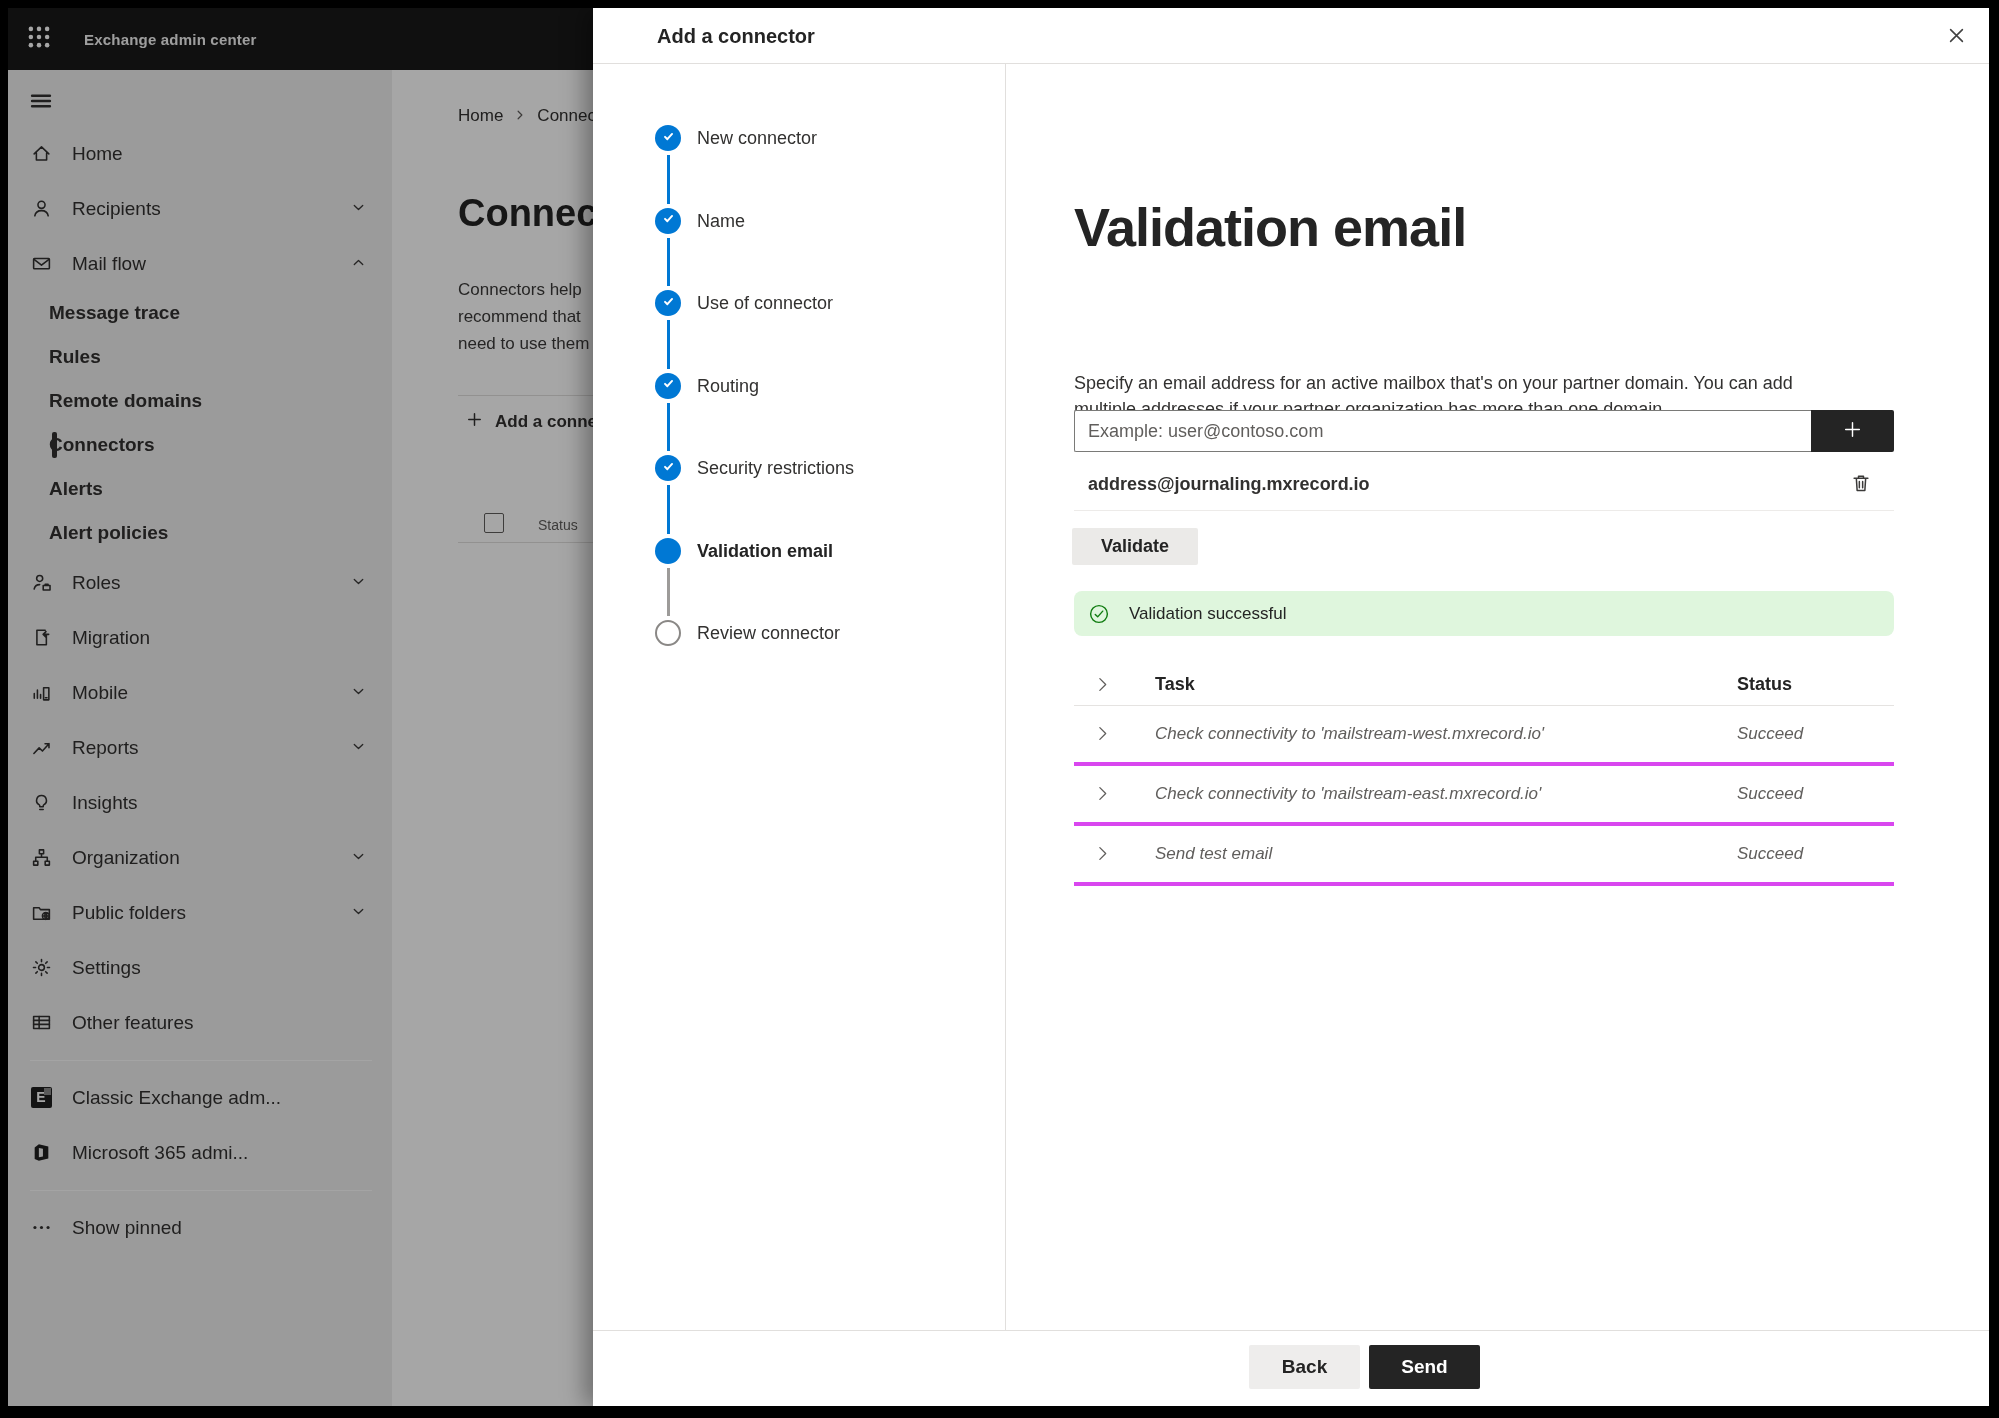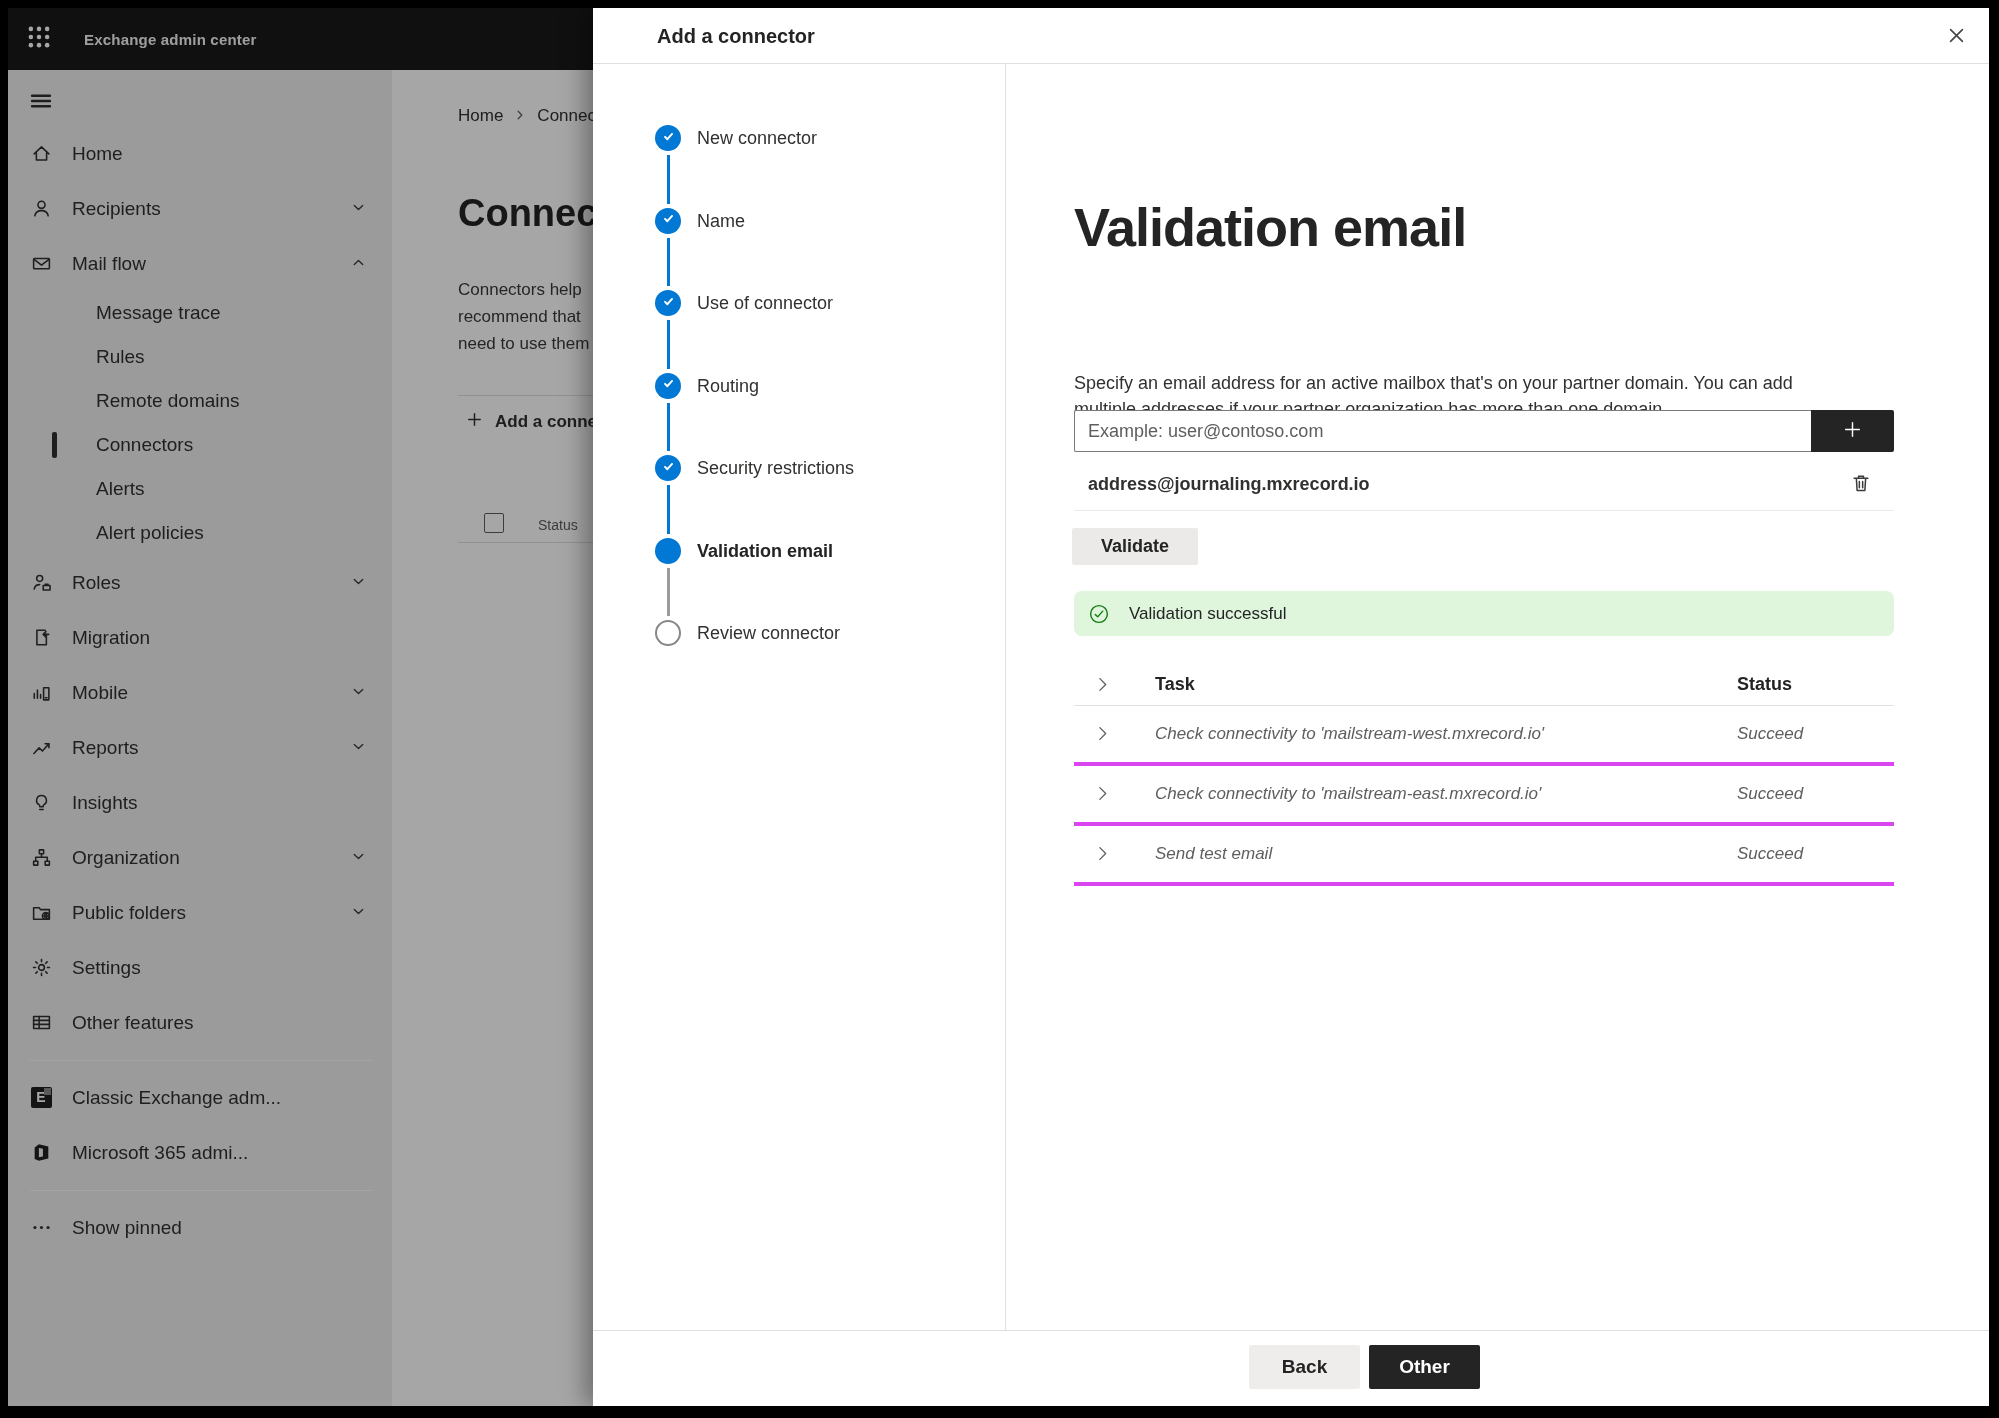--- a/index.html
+++ b/index.html
@@ -12,21 +12,21 @@
   .waffle { width:62px; height:62px; display:flex; align-items:center; justify-content:center; color:#fff; cursor:pointer; }
   .waffle svg { width:26px; height:26px; }
   .topbar-title { color:#f3f3f3; font-size:15px; font-weight:600; margin-left:14px; letter-spacing:.2px; }
 
   
   .sidebar { position:absolute; left:0; top:62px; width:384px; bottom:0; background:#efefef; overflow:hidden; }
   .hamburger { position:absolute; left:20px; top:18px; width:28px; height:28px; color:#323130; cursor:pointer; }
   .hamburger svg { width:26px; height:26px; }
   .nav { position:absolute; top:56px; left:0; right:0; }
   .nav-item { height:55px; display:flex; align-items:center; padding-left:22px; color:#323130; font-size:19px; position:relative; cursor:pointer; }
-  .nav-item.child { height:44px; padding-left:88px; }
+  .nav-item.child { height:44px; padding-left:41px;font-weight:bold; }
   .nav-item.selected::before { content:""; position:absolute; left:44px; top:9px; bottom:9px; width:5px; background:#323130; border-radius:2px; }
   .nav-icon { width:22px; height:22px; margin-right:20px; display:inline-flex; align-items:center; justify-content:center; flex:0 0 22px; }
   .nav-icon svg { width:21px; height:21px; }
   .nav-chevron { position:absolute; right:26px; top:50%; transform:translateY(-50%); color:#3b3a39; }
   .nav-chevron svg { width:15px; height:15px; }
   .nav-divider { height:20px; position:relative; }
   .nav-divider::after { content:""; position:absolute; left:22px; right:20px; top:10px; height:1px; background:rgba(255,255,255,.8); }
   .extile { display:block; width:21px; height:21px; background:#1f1f1f; color:#fff; font-size:14px; font-weight:700; text-align:center; line-height:21px; border-radius:2px; position:relative; }
   .extile::after { content:""; position:absolute; right:1px; top:1px; width:7px; height:7px; background:#8b8b8b; }
 
@@ -455,16 +455,16 @@
                 <span class="tcell-task">Send test email</span>
                 <span class="tcell-status">Succeed</span>
               </div>
             </div>
         </div>
       </div>
     </div>
 
     <div class="dialog-footer">
       <button class="btn btn-back">Back</button>
-      <button class="btn btn-next">Other</button>
+      <button class="btn btn-next">Send</button>
     </div>
   </div>
 </div>
 
 </body></html>

